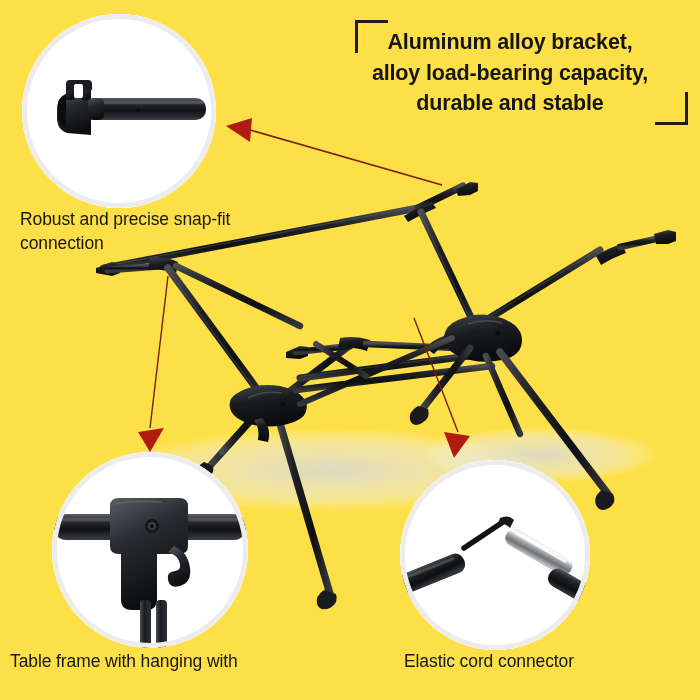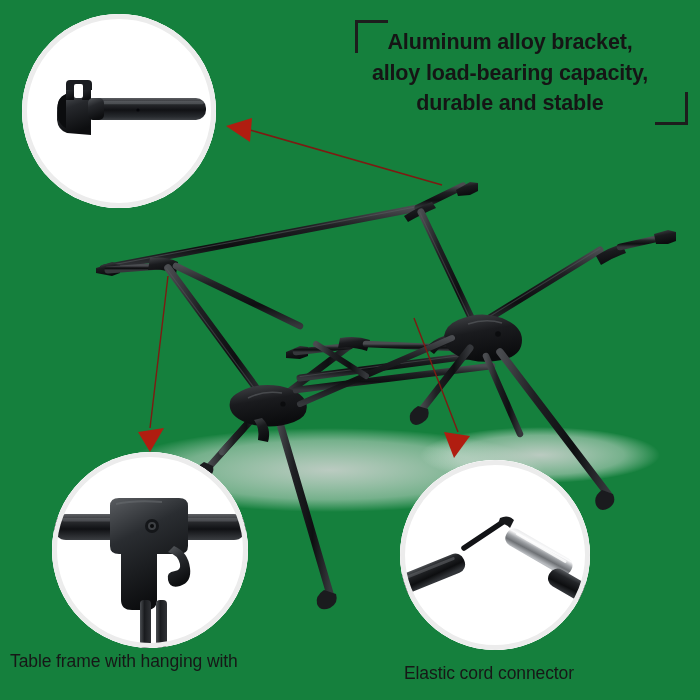--- a/index.html
+++ b/index.html
@@ -9,21 +9,21 @@
     background: #ffffff;
   }
   body {
     font-family: "Liberation Sans", sans-serif;
     -webkit-font-smoothing: antialiased;
   }
   #stage {
     position: relative;
     width: 700px;
     height: 700px;
-    background: #15803d;
+    background: #fde047;
     overflow: hidden;
   }
 
   
   .corner {
     position: absolute;
     width: 30px;
     height: 30px;
   }
   .corner.tl {
@@ -76,21 +76,21 @@
   .caption {
     position: absolute;
     font-size: 17.5px;
     line-height: 1.35;
     font-weight: 400;
     color: #171717;
     letter-spacing: -0.1px;
   }
   #caption-snapfit { left: 20px;  top: 208px; width: 215px; }
   #caption-hook    { left: 10px;  top: 650px; }
-  #caption-cord    { left: 404px; top: 650px; margin-top: 12px; }
+  #caption-cord    { left: 404px; top: 650px; }
 
   
   .pointer-layer {
     position: absolute;
     left: 0; top: 0;
     width: 700px; height: 700px;
     pointer-events: none;
   }
 
   
@@ -363,18 +363,21 @@
 
       <path d="M100,58 q8,-4 14,2 l-4,8 q-6,-6 -12,-4 z" fill="#17181b"></path>
 
       <g transform="rotate(30 170 126)">
         <rect x="146" y="116" width="60" height="19" rx="9" fill="url(#cdBlack)"></rect>
       </g>
     </svg>
     <div class="ring"></div>
   </div>
 
+  <div class="caption" id="caption-snapfit">
+    <span>Robust and precise snap-</span><span>fit connection</span>
+  </div>
 
   <div class="caption" id="caption-hook">Table frame with hanging with</div>
 
   <div class="caption" id="caption-cord">Elastic cord connector</div>
 
 </div>
 
 </body></html>

